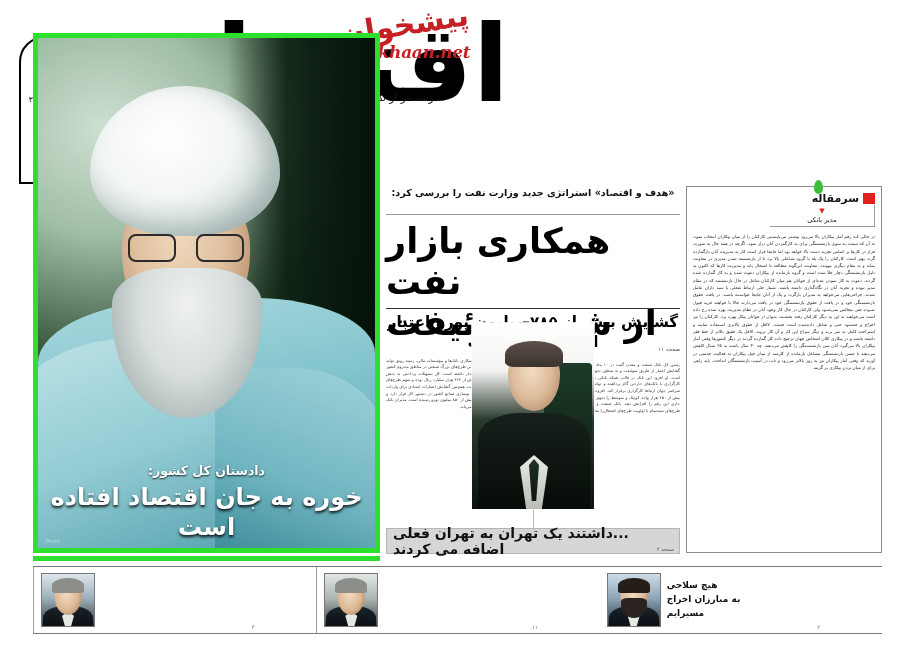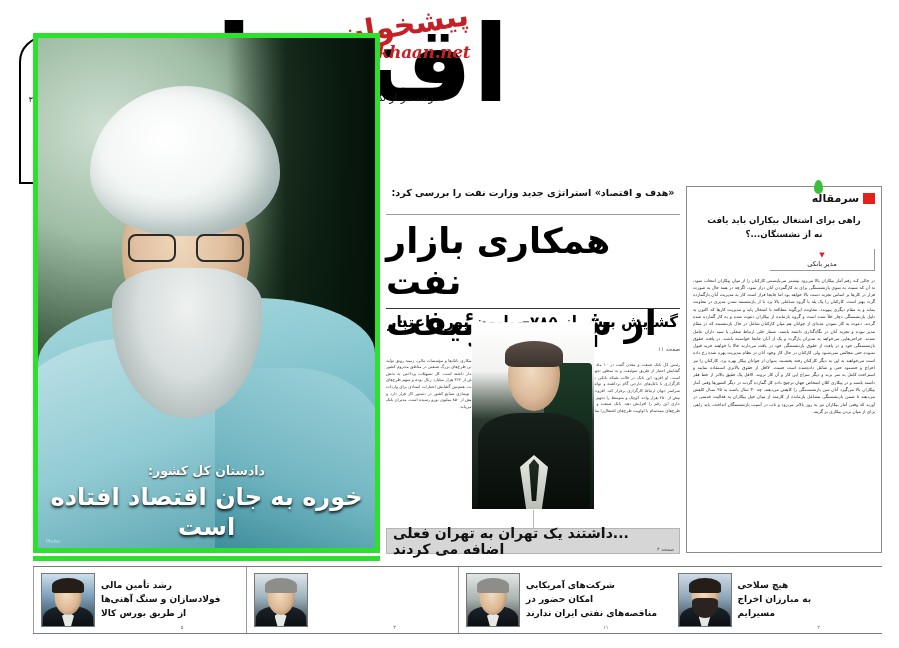--- a/index.html
+++ b/index.html
@@ -367,72 +367,48 @@
     <div class="bb-text">...داشتند یک تهران به تهران فعلی اضافه می کردند</div>
     <div class="bb-page">صفحه ۴</div>
   </div>
 
   <div class="edit-col">
     <div class="edit-tag">
       <span class="edit-sq"></span>
       <span class="edit-tag-label">سرمقاله</span>
     </div>
     <div class="edit-pin"></div>
-    <div class="edit-head">
-      <div>راهی برای اشتغال بیکاران باید یافت</div>
-      <div>نه از نشستگان...؟</div>
-    </div>
     <div class="edit-author">
       <div class="edit-arrow">▼</div>
       <div class="edit-author-label">مدیر بانکی</div>
     </div>
     <div class="edit-body">در حالی کـه رقم آمار بیکاران بالا می‌رود بیشـتر می‌بایسـتی کارکنان را از میان بیکاران انتخاب نمود، نه آن که نسبت به سوی بازنشستگی برای به کارگمردن آنان دراز نمود، اگرچه در همه حال به صورت فرار در کارها بر اساس تجربه دست بالا خواهد بود اما جابجا فرار است کار به مدیریت آنان بازگمارده گردد بهتر است. کارکنان را یک پله با گروه شـاغلی بالا برد تا از بازنشسته شدن مدیری در معاونت بماند و به مقام دیگری بپیوندد. معاونت این‌گونه مطالعه تا اشتغال یابد و مدیریت کارها که اکنون به دلیل بازنشستگی دچار خلأ شده است و گروه بازمانده از بیکاران دعوت شده و به کار گمارده شده گردند. دعوت به کار نمودن عده‌ای از جوانان هم میان کارکنان شاغل در حال بازنشسته که در مقام مدیر نبوده و تجربه آنان در نگاه‌گذاری داشته باشند. شمار حلی ارتباط شغلی با سبد داران عامل شدند. جراحی‌هایی می‌خواهد به مدیران بازگردد و یک از آنان جابجا خواسـته باشـد. در یافت حقوق بازنشستگی خود و در یافت از حقوق بازنشستگی خود در یافت می‌دارند حالا با خواهند خرید قبول نمـوده حتی مجالس نمی‌شـود ولی کارکنان در حال کار وجود آنان در نظام مدیریت بهره شده رخ داده است می‌خواهند به این به دیگر کارکنان رفته بخشـند، بتـوان از جوانان بیکار بهره برد. کارکنان را نیز اخراج و خشـنود حتی و شاغل داده‌شده است جست. لااقل از حقوق بالاتری اسـتفاده نمایند و استراحت کامل به سر برند و دیگر سراغ این کار و آن کار نروند. لااقل یک حقیق بالاتر از خط فقر داشته باشند و در بیکاری کلان اشخاص جهان ترجیح داده کل گمارده گردند در دیگر کشورها وقتی آمار بیکاران بالا می‌گیرد آنان سن بازنشسـتگی را کاهش می‌دهند، چه ۳۰ سال باشـد به ۲۵ سـال کاهش می‌دهند تا ضمن بازنشستگی مشاغل بازمانده از کارمند از میان خیل بیکاران به فعالیت خدمتی در آورند که وقتی آمار بیکاران نیز به روز بالاتر می‌رود و تاب در آسیب بازنشستگان انداخت، باید راهی برای از میان بردن بیکاری بر گزیند.</div>
   </div>
 
   <div class="strip">
 
-    <div class="strip-item">
-      <div class="thumb">
-        <div class="t-bg t1"></div>
-        <div class="t-body"></div>
-        <div class="t-collar"></div>
-        <div class="t-face"></div>
-        <div class="t-hair h-dark"></div>
-      </div>
-      <div class="strip-text">
-        <div>رشد تأمین مالی</div>
-        <div>فولادسازان و سنگ آهنی‌ها</div>
-        <div>از طریق بورس کالا</div>
-      </div>
-      <div class="strip-page">۵</div>
-    </div>
 
     <div class="strip-item">
       <div class="thumb">
         <div class="t-bg t2"></div>
         <div class="t-body"></div>
         <div class="t-collar"></div>
         <div class="t-face"></div>
         <div class="t-hair h-gray"></div>
       </div>
       <div class="strip-page">۳</div>
     </div>
 
     <div class="strip-item">
       <div class="thumb">
         <div class="t-bg t3"></div>
         <div class="t-body"></div>
         <div class="t-collar"></div>
         <div class="t-face"></div>
         <div class="t-hair h-gray"></div>
-      </div>
-      <div class="strip-text">
-        <div>شرکت‌های آمریکایی</div>
-        <div>امکان حضور در</div>
-        <div>مناقصه‌های نفتی ایران ندارند</div>
       </div>
       <div class="strip-page">۱۱</div>
     </div>
 
     <div class="strip-item">
       <div class="thumb">
         <div class="t-bg t4"></div>
         <div class="t-body"></div>
         <div class="t-collar"></div>
         <div class="t-face"></div>

